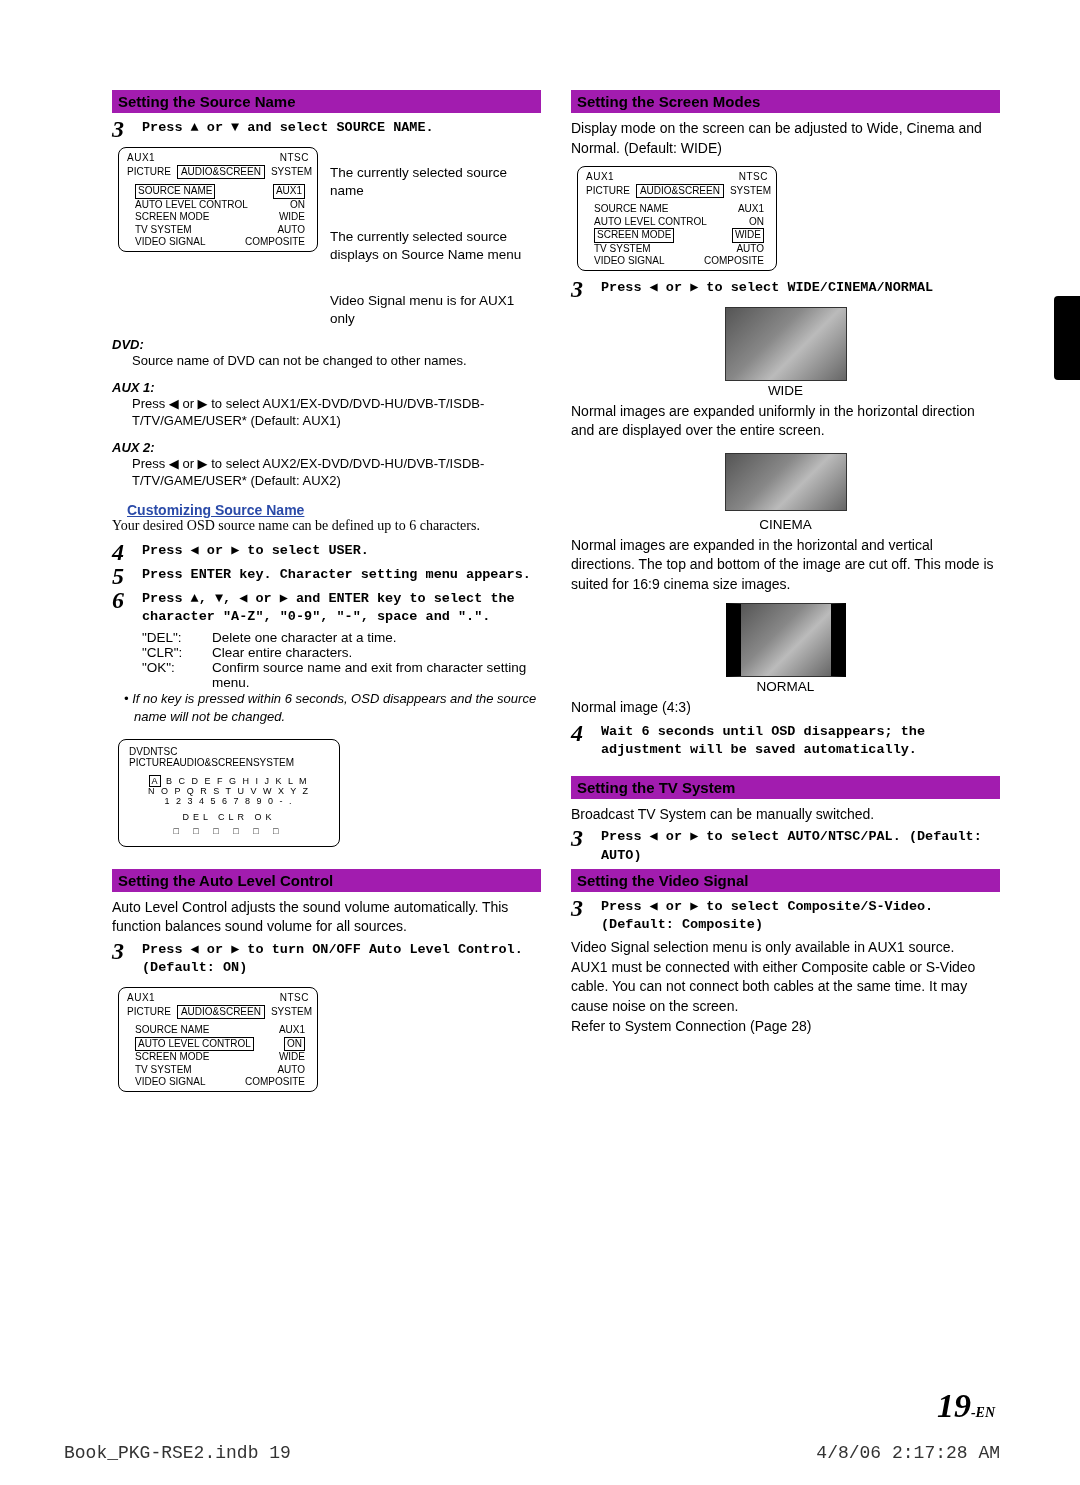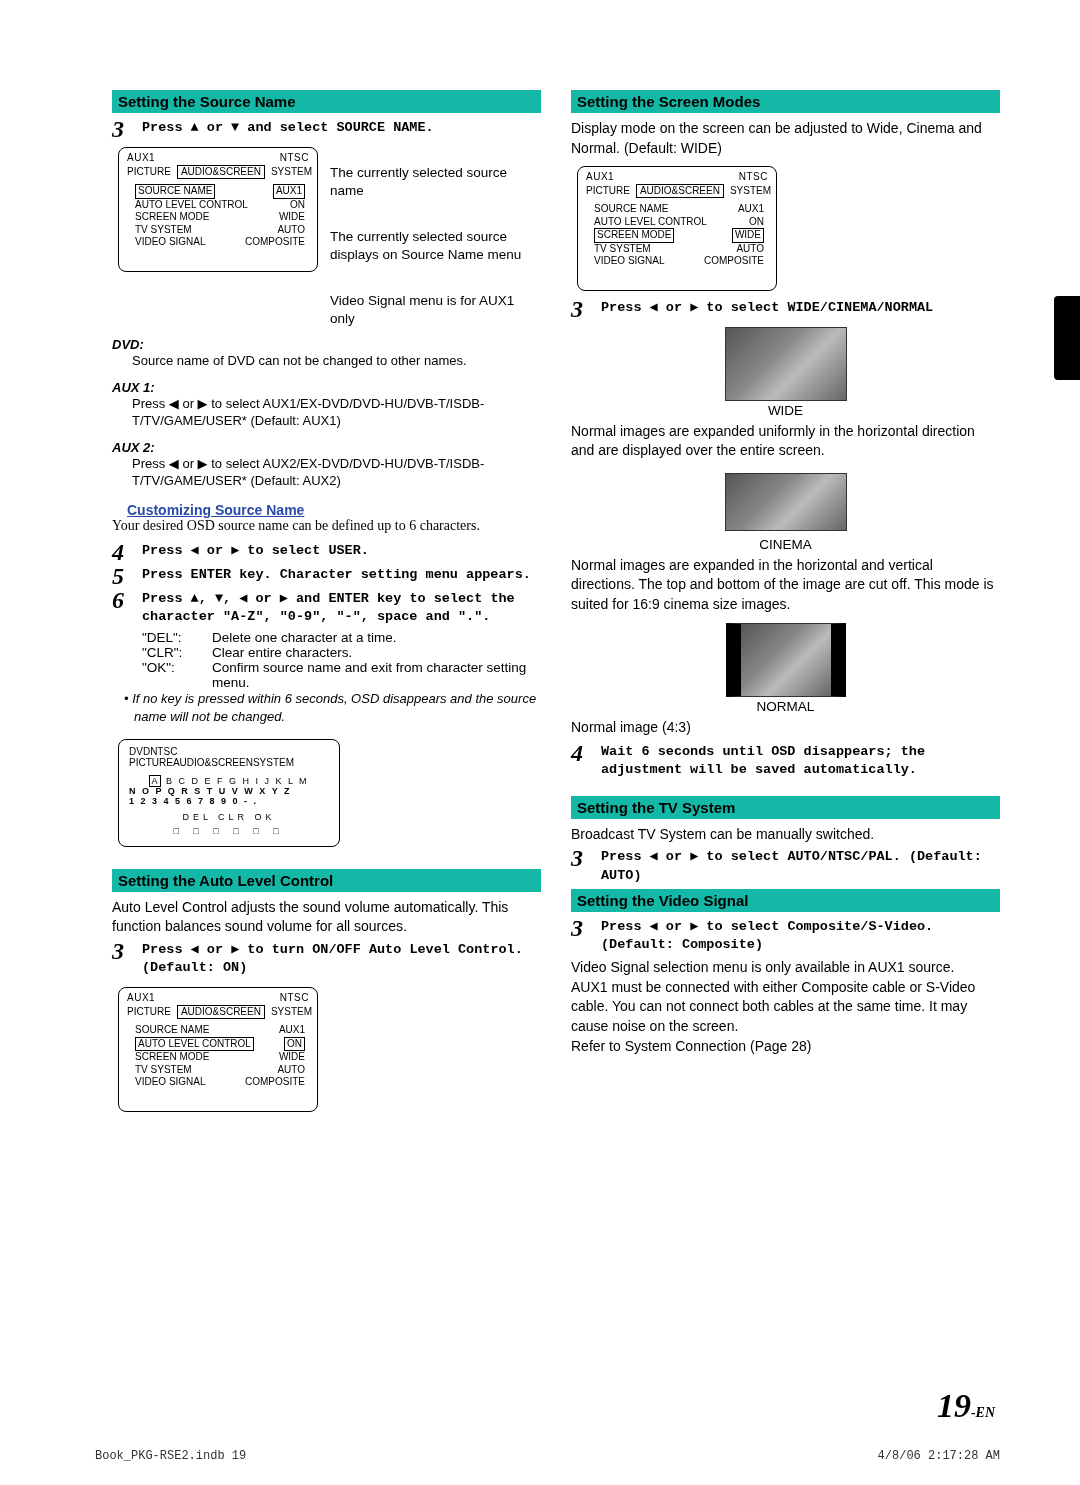--- a/index.html
+++ b/index.html
@@ -17,21 +17,21 @@
   }
   .cols {
     display: flex;
     gap: 30px;
   }
   .col {
     flex: 1;
     min-width: 0;
   }
   .section-bar {
-    background: #14b8a6;
+    background: #a21caf;
     font-weight: bold;
     font-size: 15px;
     padding: 3px 6px;
     margin-bottom: 6px;
   }
   .step {
     display: flex;
     gap: 10px;
     margin: 4px 0;
   }
@@ -83,21 +83,21 @@
   .serif {
     font-family: "Times New Roman", serif;
     font-size: 14px;
   }
 
   
   .osd {
     border: 1.2px solid #000;
     border-radius: 8px;
     width: 200px;
-    padding: 4px 8px 22px;
+    padding: 4px 8px 2px;
     font-size: 10px;
     font-family: Arial, sans-serif;
     line-height: 1.25;
     box-sizing: border-box;
   }
   .osd .row1 { display:flex; justify-content:space-between; letter-spacing:0.5px; }
   .osd .row2 { display:flex; gap:6px; align-items:center; margin-top:0; }
   .osd .boxed { border:1px solid #000; padding:0 3px; display:inline-block; }
   .osd .menu { margin:5px 4px 0 8px; }
   .osd .mrow { display:flex; justify-content:space-between; }
@@ -112,21 +112,21 @@
   .char-box {
     border:1.2px solid #000;
     border-radius:8px;
     width:200px;
     padding:6px 10px 10px;
     font-size:10px;
     margin-left:6px;
     margin-top:13px;
   }
   .char-box .chars { text-align:center; letter-spacing:2px; font-size:9px; margin-top:8px;}
-  .char-box .chars2 { letter-spacing:2px; font-size:9px;font-weight:bold;}
+  .char-box .chars2 { text-align:center; letter-spacing:2px; font-size:9px;}
   .char-box .ops { text-align:center; letter-spacing:4px; font-size:9px; margin-top:6px;}
   .char-box .slots { text-align:center; letter-spacing:6px; font-size:9px; margin-top:4px;}
 
   .mode-img {
     width:120px; height:72px;
     background: linear-gradient(135deg,#555 0%, #888 40%, #bbb 60%, #666 100%);
     margin:8px auto 2px;
     border:1px solid #333;
     position:relative;
   }
@@ -143,25 +143,25 @@
     font-family:"Times New Roman",serif;
     font-style:italic;
     font-weight:bold;
     font-size:34px;
   }
   .pgnum .suf { font-size:14px; font-style:italic; }
 
   .footer {
     position:absolute;
     bottom:22px;
-    left:95px; right:80px;
+    left:64px; right:80px;
     display:flex;
     justify-content:space-between;
     font-family:"Courier New",monospace;
-    font-size:12px;
+    font-size:18px;
     color:#333;
   }
 
   
   .tab {
     position:absolute;
     right:0; top:296px;
     width:26px; height:84px;
     background:#000;
     border-radius:4px 0 0 4px;

